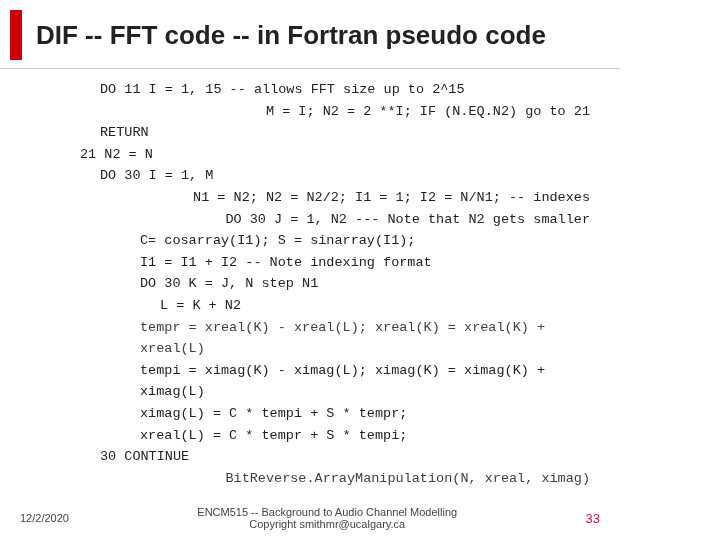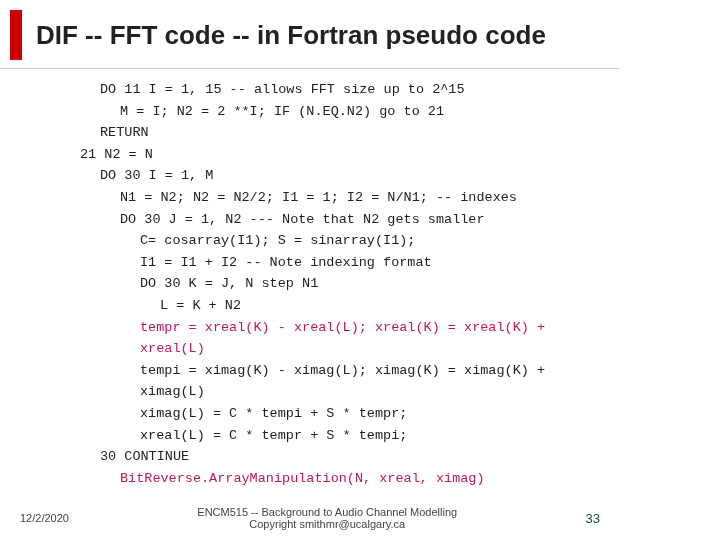--- a/index.html
+++ b/index.html
@@ -49,25 +49,25 @@
       color: #222;
     }
 
     .code-block {
       font-family: "Courier New", Courier, monospace;
       font-size: 13.5px;
       line-height: 1.6;
     }
 
     .indent1 { margin-left: 20px; }
-    .indent2 { margin-left: 40px; }
+    .indent2 { margin-left: 40px; text-align: right; }
     .indent3 { margin-left: 60px; }
     .indent4 { margin-left: 80px; }
 
-    .red { color: #be185d; }
+    .red { color: #404040; }
 
     
     .footer {
       position: absolute;
       bottom: 10px;
       left: 0;
       right: 0;
       display: flex;
       align-items: center;
       justify-content: space-between;
@@ -76,21 +76,21 @@
       color: #444;
     }
 
     .footer-center {
       text-align: center;
       flex: 1;
     }
 
     .footer-right {
       font-size: 13px;
-      color: #14532d;
+      color: #be185d;
     }
   </style>
 </head>
 <body>
 
 <div class="slide">
 
   <div class="header">
     <div class="header-accent"></div>
     <div class="header-title">DIF -- FFT code -- in Fortran pseudo code</div>

